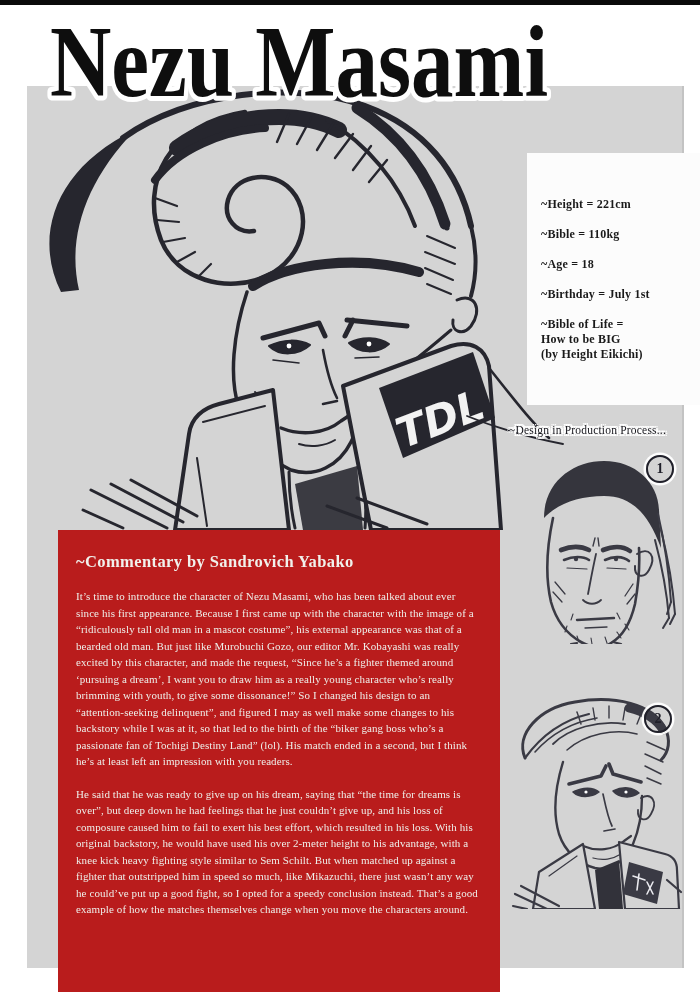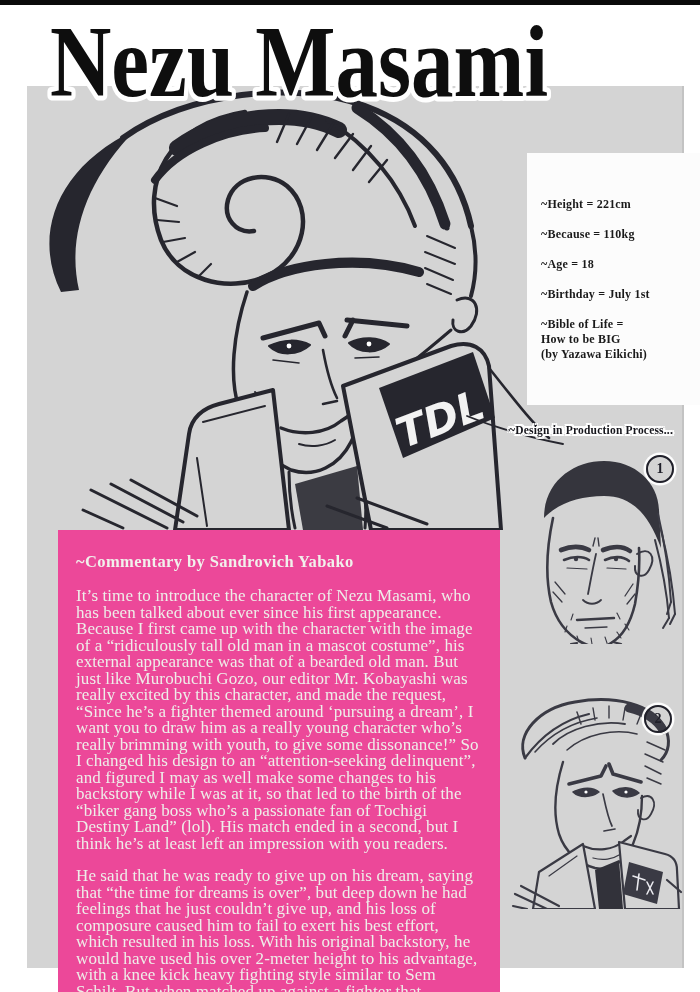--- a/index.html
+++ b/index.html
@@ -19,38 +19,38 @@
 
   .stats-box{left:527px;top:153px;width:173px;height:252px;background:#fcfcfc;
              padding:44px 6px 9px 14px;box-sizing:border-box;}
   .stat-item{font-size:12px;font-weight:bold;line-height:15px;margin:0 0 15px 0;
              white-space:pre-line;letter-spacing:.2px;color:#1a1a1a;}
 
   .halo{text-shadow:
     -1.8px -1.8px 0 #fff, 1.8px -1.8px 0 #fff, -1.8px 1.8px 0 #fff, 1.8px 1.8px 0 #fff,
     -2.3px 0 0 #fff, 2.3px 0 0 #fff, 0 -2.3px 0 #fff, 0 2.3px 0 #fff;}
 
-  .design-header{left:509px;top:424px;font-size:11.5px;font-weight:bold;white-space:nowrap;
+  .design-header{left:509px;top:424px;font-size:11.5px;font-weight:normal;white-space:nowrap;
                  letter-spacing:.2px;color:#17171d;}
 
   .caption{left:507px;top:643px;width:184px;font-size:11.5px;font-weight:bold;
            line-height:17.5px;white-space:pre-line;color:#17171d;letter-spacing:.1px;}
   .caption2{top:913px;}
 
   .circle-num{width:24px;height:24px;border:2px solid #20202a;border-radius:50%;
               box-shadow:0 0 0 2.5px rgba(255,255,255,.95);
               display:flex;align-items:center;justify-content:center;
               font-size:14px;font-weight:bold;color:#20202a;background:transparent;}
   .num1{left:646px;top:455px;}
   .num2{left:644px;top:705px;}
 
-  .commentary{left:58px;top:530px;width:442px;height:462px;background:#ec4899;
+  .commentary{left:58px;top:530px;width:442px;height:462px;background:#b91c1c;
               padding:22px 12px 0 18px;box-sizing:border-box;color:#f1f1ec;}
   .commentary-header{font-size:16.5px;font-weight:bold;letter-spacing:.4px;margin:0 0 16px 0;}
-  .commentary p{margin:0 9px 16px 0;font-size:17px;line-height:16.5px;letter-spacing:.1px;
+  .commentary p{margin:0 9px 16px 0;font-size:11px;line-height:16.5px;letter-spacing:.1px;
                 color:#eeeee9;}
 </style>
 </head>
 <body>
 
 <div class="page">
 
   <div class="abs top-bar"></div>
 
   <div class="abs gray-panel"></div>
@@ -133,26 +133,26 @@
           <path d="M330,412 L400,438"></path>
       </g>
 
       <path d="M462,282 C486,312 504,336 522,352" stroke-width="2.6"></path>
       <path d="M440,330 C474,344 506,352 536,358" stroke-width="1.8"></path>
     </g>
   </svg>
 
   <div class="abs stats-box">
     <div class="stat-item">~Height = 221cm</div>
-    <div class="stat-item">~Because = 110kg</div>
+    <div class="stat-item">~Bible = 110kg</div>
     <div class="stat-item">~Age = 18</div>
     <div class="stat-item">~Birthday = July 1st</div>
     <div class="stat-item">~Bible of Life =
 How to be BIG
-(by Yazawa Eikichi)</div>
+(by Height Eikichi)</div>
   </div>
 
   <div class="abs design-header halo">~Design in Production Process...</div>
 
   <svg class="abs sketch" style="left:517px;top:444px;" width="165" height="200" viewBox="0 0 165 200">
     <g stroke="#3a3a44" fill="none" stroke-linecap="round" stroke-linejoin="round">
       <path d="M27,74 C27,38 56,17 87,17 C118,17 141,38 142,66 L144,104 C130,66 112,52 87,52 C62,52 40,60 27,74 Z" fill="#35353d" stroke="none"></path>
       <g stroke-width="2">
         <path d="M141,70 C148,100 152,128 154,158"></path>
         <path d="M144,86 C152,118 156,144 158,170"></path>

